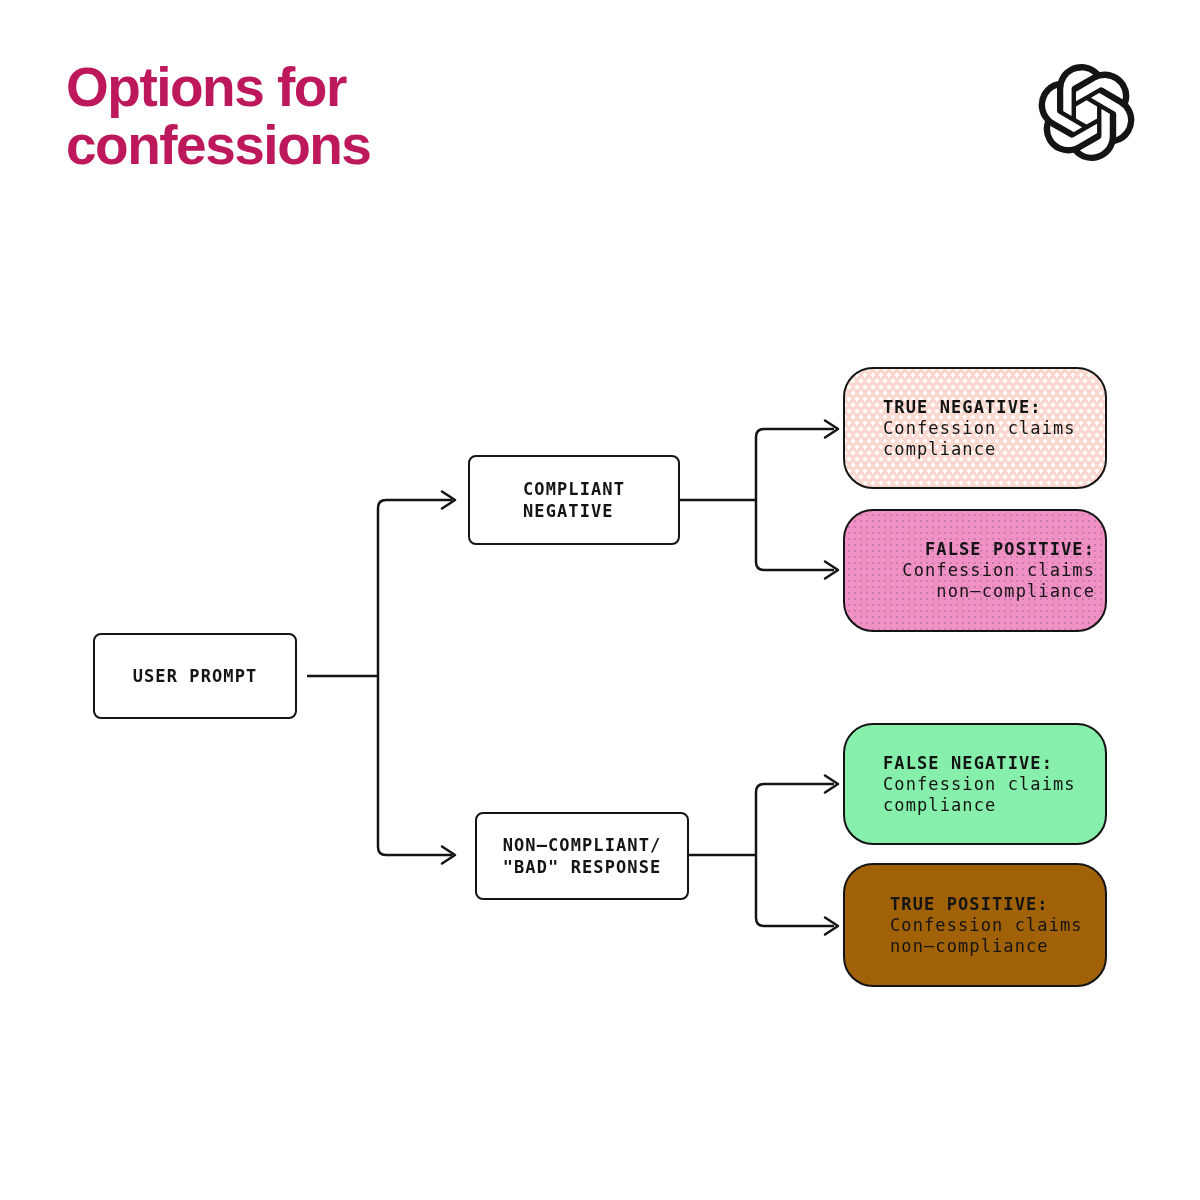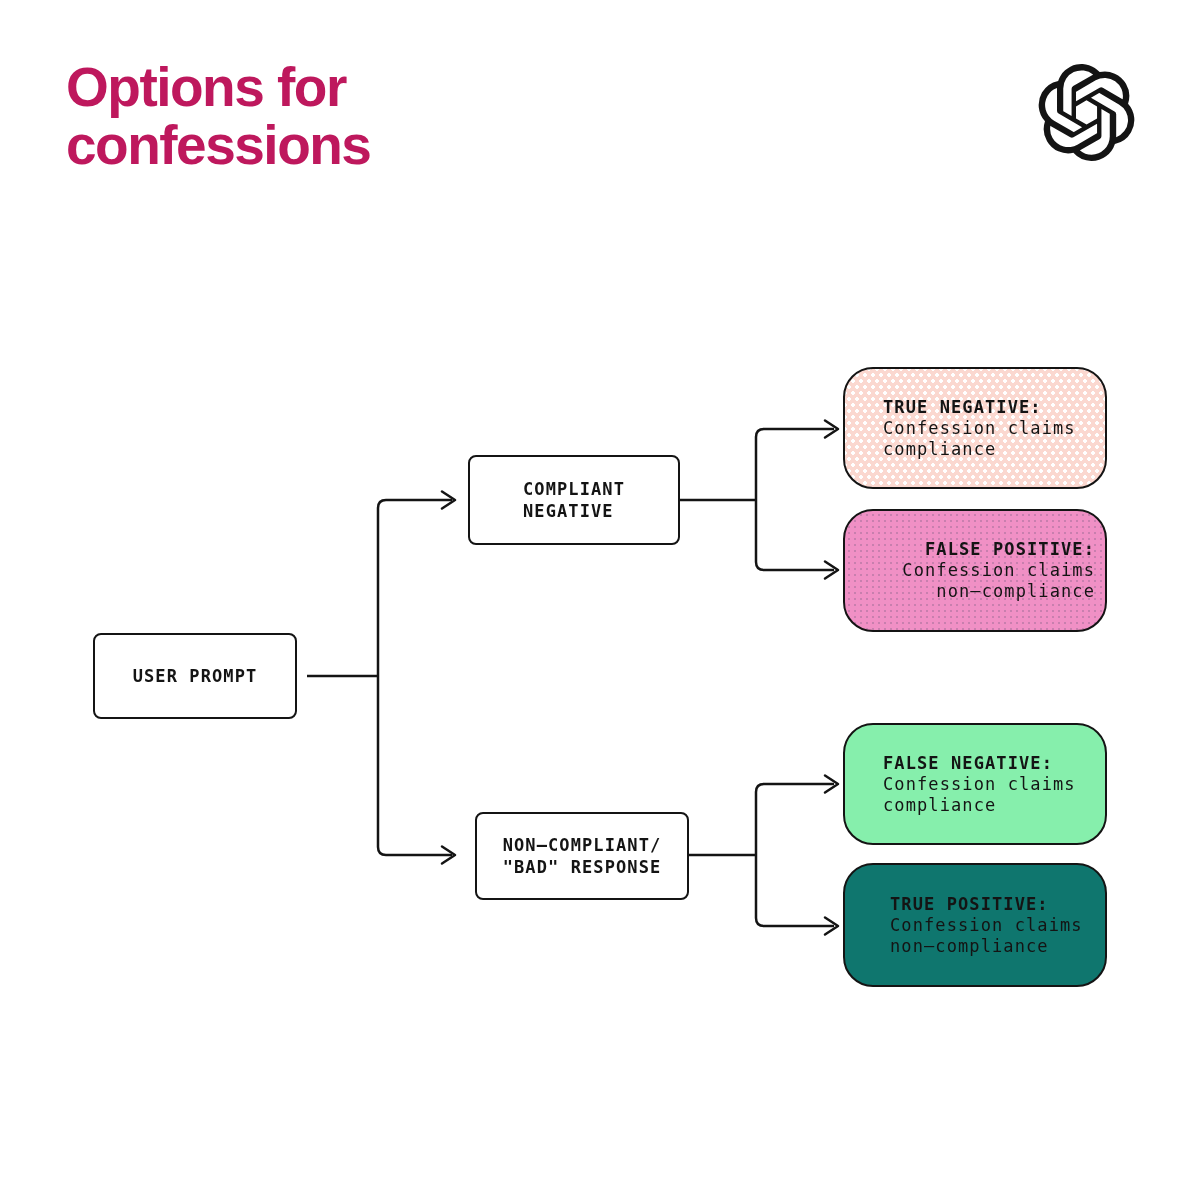--- a/index.html
+++ b/index.html
@@ -90,21 +90,21 @@
     background-position: 0 0, 4px 6px;
   }
   .fill-dots-dark {
     background-color: #f090c5;
     background-image: radial-gradient(circle, #c87fae 1.2px, rgba(200,127,174,0) 1.5px);
     background-size: 6px 6px;
     background-position: 1px 1px;
     text-align: right;
   }
   .fill-solid-pink  { background-color: #86efac; }
-  .fill-solid-peach { background-color: #0f766e; padding-left: 45px; }
+  .fill-solid-peach { background-color: #a16207; padding-left: 45px; }
 </style>
 </head>
 <body>
 
 <div class="canvas">
 
   <div class="title">
     <div>Options for</div>
     <div>confessions</div>
   </div>

